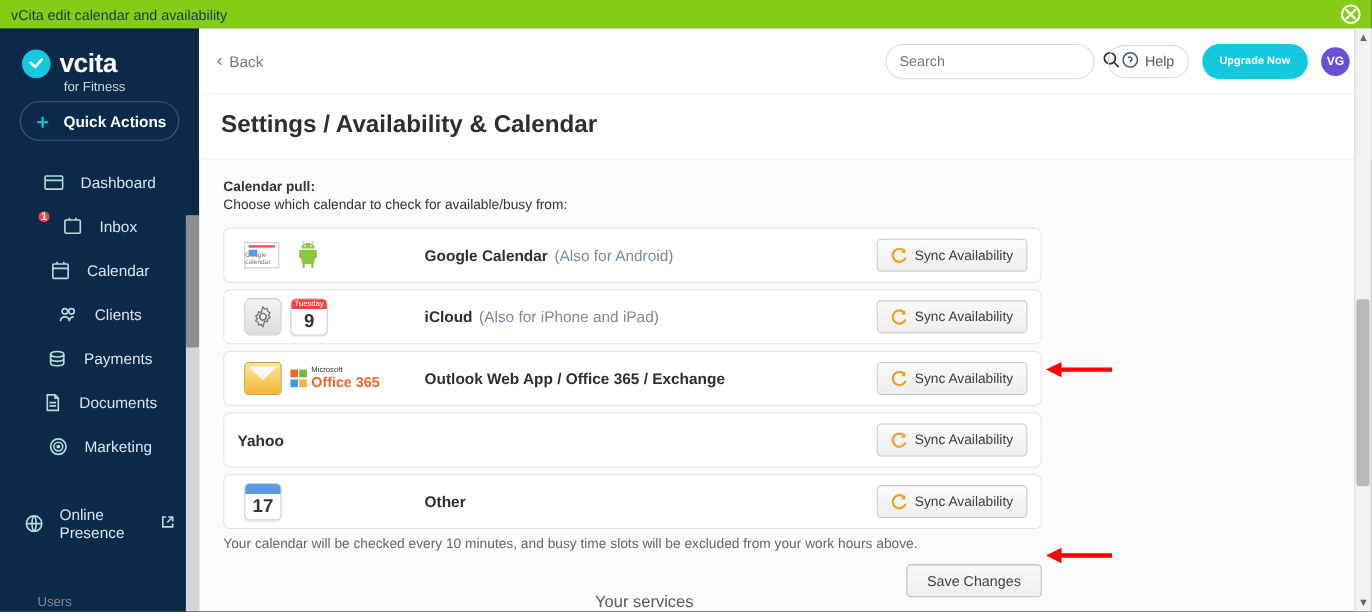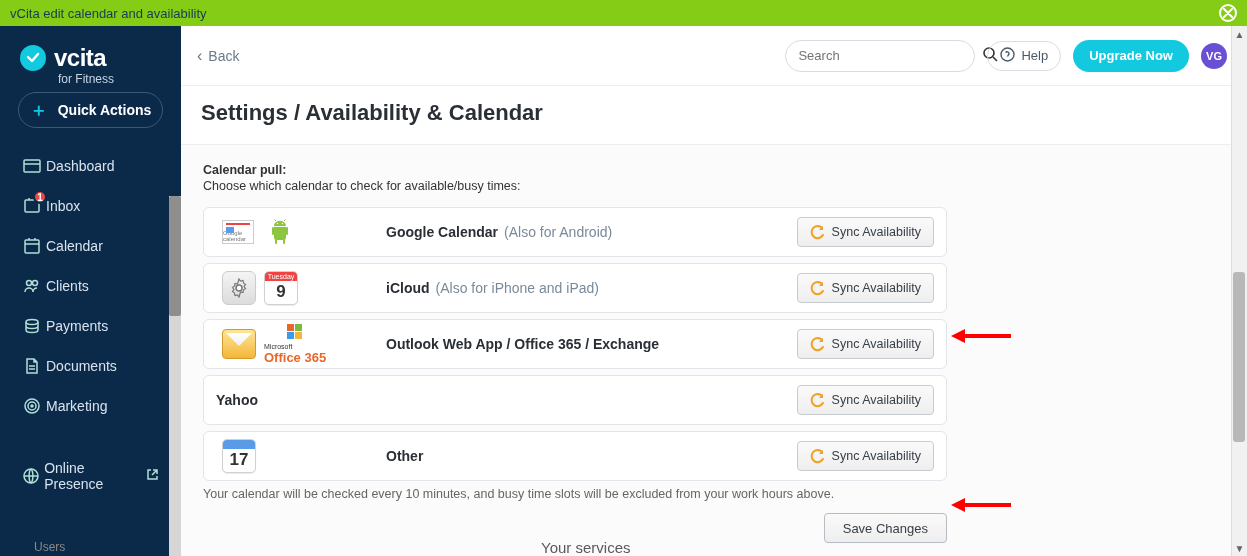--- a/index.html
+++ b/index.html
@@ -13,38 +13,38 @@
   .sidebar { width: 181px; background: #0b2a4a; color: #fff; display: flex; flex-direction: column; padding-top: 18px; position: relative;}
   .brand { display:flex; align-items:center; gap:8px; padding: 0 20px 6px 20px;}
   .brand-icon { width:26px; height:26px; background:#13c9e0; border-radius:50%; display:flex; align-items:center; justify-content:center; color:#fff; font-weight:bold;}
   .brand-text { font-size:24px; font-weight:600; letter-spacing: -0.5px;}
   .brand-sub  { font-size:12px; padding-left:58px; margin-top:-6px; color:#c8d5e2; }
   
   .quick { margin: 6px 18px 18px 18px; border:1.5px solid #3a5a7a; border-radius: 22px; height:36px; display:flex; align-items:center; justify-content:center; gap:10px; font-weight:600; font-size:14px;}
   .quick .plus { color:#13c9e0; font-size:18px; font-weight: 700; }
   
   .nav { list-style:none; }
-  .nav li { display:flex; align-items:center; gap:4px; padding: 10px 22px; font-size:14px; color:#d8e3ee; position:relative;}
+  .nav li { display:flex; align-items:center; gap:14px; padding: 10px 22px; font-size:14px; color:#d8e3ee; position:relative;justify-content:center;}
   .nav li .nicon { width:20px; height:20px; opacity:.85; display:flex; align-items:center; justify-content:center; }
   .nav li .badge { position:absolute; left:33px; top:4px; background:#e44; color:#fff; border-radius:50%; width:14px; height:14px; font-size:10px; display:flex; align-items:center; justify-content:center; font-weight:600; border:2px solid #0b2a4a;}
   .nav .gap { height: 24px; }
   .ext-icon { margin-left: 4px; opacity: .85; }
   .sidebar .sb { position:absolute; right:0; top:170px; bottom:0; width:12px; background: #d6d6d6; }
   .sidebar .sb .thumb { position:absolute; top:0; width:100%; height:120px; background:#8e8e8e; border-radius:2px;}
   .sidebar-bottom-label { position:absolute; bottom:2px; left:34px; color:#888; font-size:12px; }
 
   .main { flex:1; background:#fbfbfb; position:relative; display:flex; flex-direction:column; }
   .topbar { height:60px; display:flex; align-items:center; padding: 0 20px 0 16px; gap:12px; border-bottom: 1px solid #eee; background:#fff;}
   .back { color:#6a7a8a; font-size:14px; display:flex; align-items:center; gap:6px; }
   .back .chev { font-size:16px; }
   .spacer { flex:1; }
   .search { width:190px; height:32px; border:1px solid #d7dde3; border-radius:16px; display:flex; align-items:center; padding:0 12px; color:#8a9aaa; font-size:13px; gap:8px; }
   .search input { border:none; outline:none; flex:1; font-size:13px; background:transparent; }
   .help { height:30px; border:1px solid #d7dde3; border-radius:16px; display:flex; align-items:center; gap:6px; padding:0 12px; color:#4a5a6a; font-size:13px;}
-  .upgrade { background:#13c9e0; color:#fff; height:32px; border-radius:16px; padding:16px 16px; display:flex; align-items:center; font-weight:600; font-size:13px;}
+  .upgrade { background:#13c9e0; color:#fff; height:32px; border-radius:16px; padding:16px 16px; display:flex; align-items:center; font-weight:600; font-size:10px;}
   .avatar { width:26px; height:26px; border-radius:50%; background:#6a4fd4; color:#fff; display:flex; align-items:center; justify-content:center; font-size:11px; font-weight:600;}
   
   .heading-wrap { background:#fff; border-bottom:1px solid #eee; padding: 14px 20px 18px 20px; }
   .heading { font-size:22px; font-weight:700; color:#2a2f35; }
   
   .content { flex:1; overflow:auto; padding: 18px 22px 10px 22px; position:relative;}
   .label { font-size:12.5px; font-weight:700; color:#333; }
   .sublabel { font-size:12.5px; color:#333; margin-top:2px; margin-bottom:14px;}
   
   .provider { background:#fff; border:1px solid #e2e6ea; border-radius:6px; height:50px; display:flex; align-items:center; padding:0 12px; margin-bottom:6px; }
@@ -229,21 +229,21 @@
           <span>VG</span>
         </span>
     </div>
 
     <div class="heading-wrap">
       <div class="heading">Settings / Availability &amp; Calendar</div>
     </div>
 
     <div class="content">
       <div class="label">Calendar pull:</div>
-      <div class="sublabel">Choose which calendar to check for available/busy times:</div>
+      <div class="sublabel">Choose which calendar to check for available/busy from:</div>
 
       <div class="providers">
 
         <div class="provider">
           <div class="prov-icons">
             <span class="gcal">
                 <span>Google calendar</span>
               </span>
             <span class="pi android">
                 <svg width="24" height="26" viewBox="0 0 24 26" fill="#8cc63f">
@@ -285,21 +285,21 @@
                   <path d="M12 3a6 6 0 10.9 7" fill="none" stroke="#f0a020" stroke-width="2" stroke-linecap="round"></path>
                   <path d="M13 1v4h-4z" fill="#f0a020"></path>
                 </svg></span>
             <span>Sync Availability</span>
           </span>
         </div>
 
         <div class="provider">
           <div class="prov-icons">
             <span class="envelope"></span>
-            <span style="display:flex;align-items:center;gap:3px;flex-direction:column;">
+            <span style="display:flex;align-items:center;gap:3px;">
               <span class="office-sq">
                   <span style="background:#e8682c"></span>
                   <span style="background:#7cba3d"></span>
                   <span style="background:#3a9be8"></span>
                   <span style="background:#f5b638"></span>
                 </span>
               <span class="office-text"><span style="font-size:7px;display:block;line-height:7px">Microsoft</span><b>Office 365</b></span>
             </span>
           </div>
           <span class="prov-name">Outlook Web App / Office 365 / Exchange</span>

